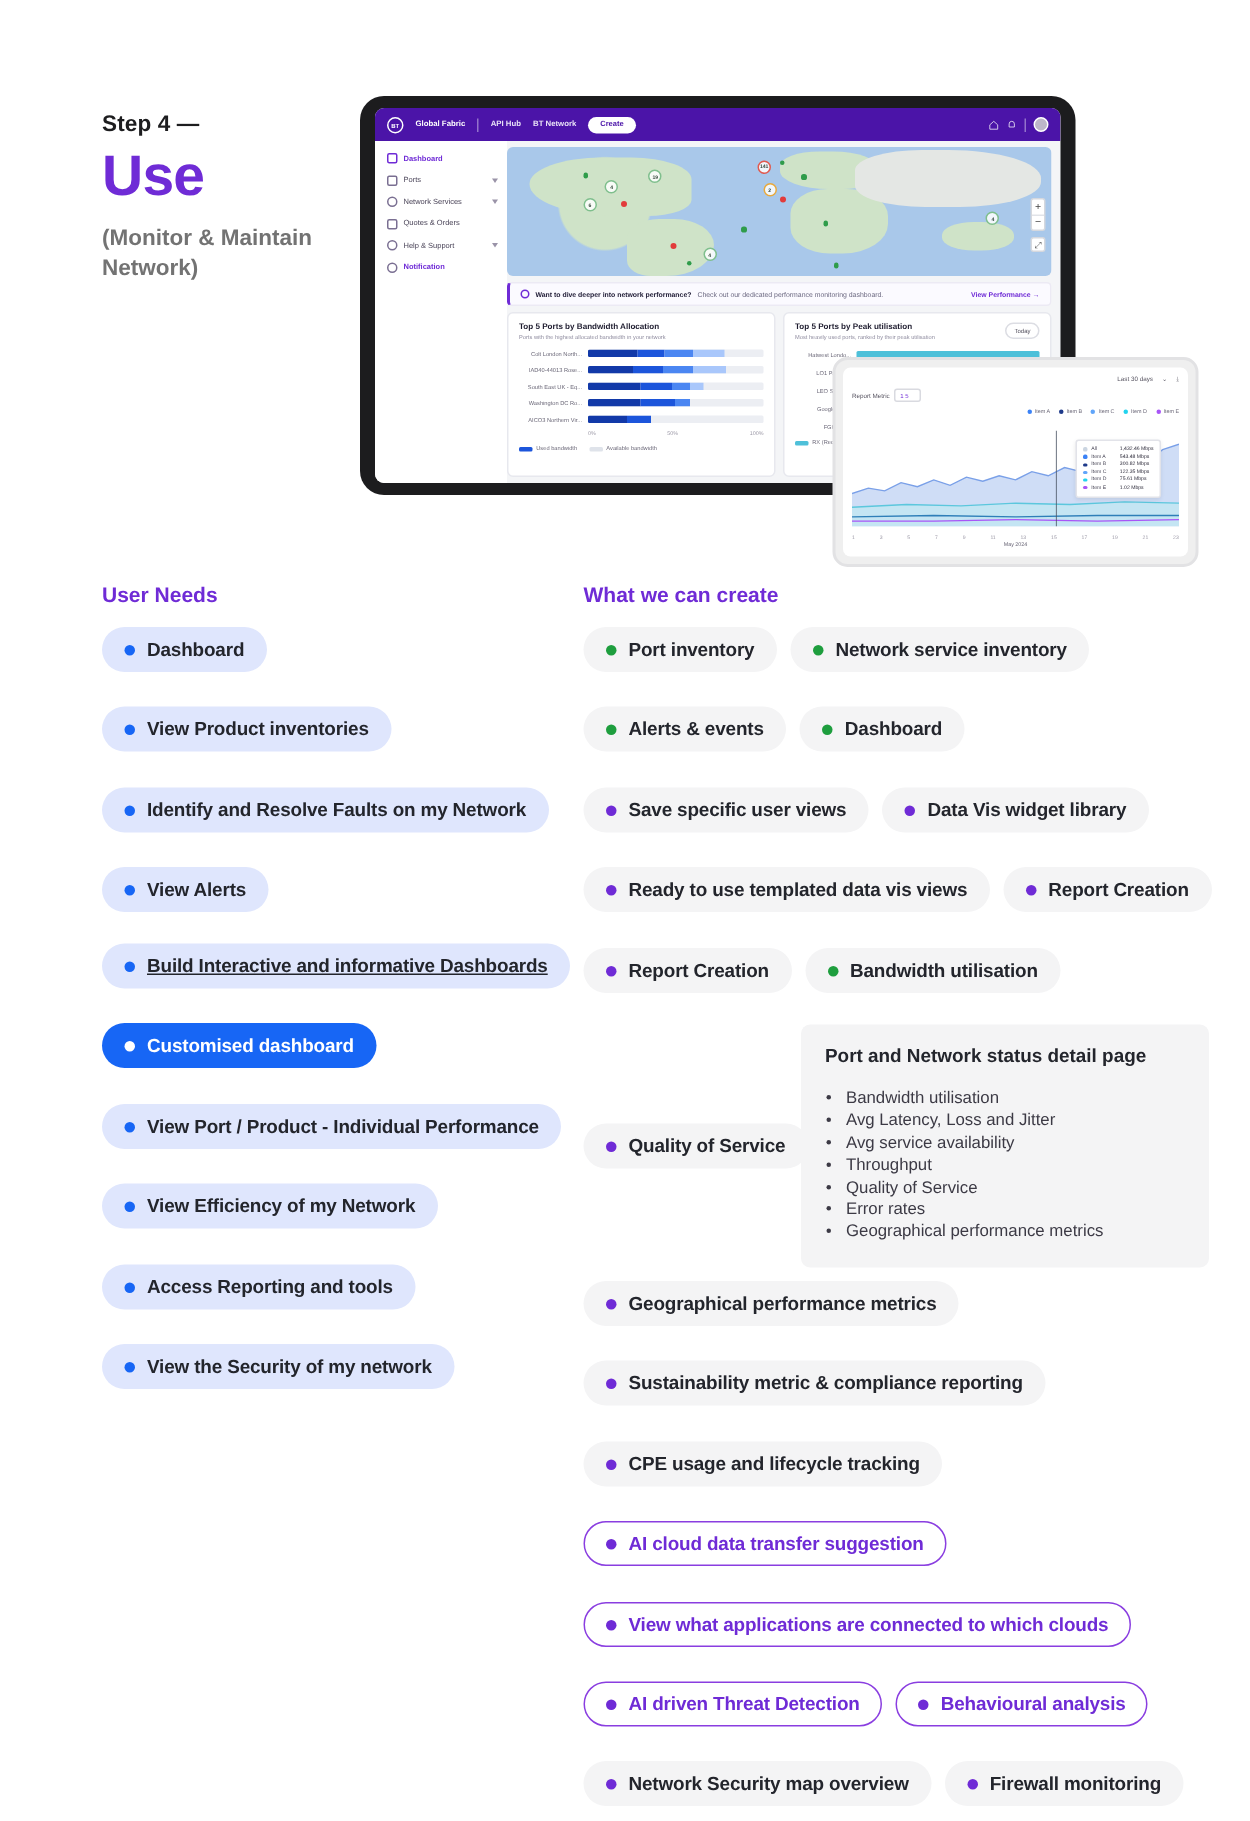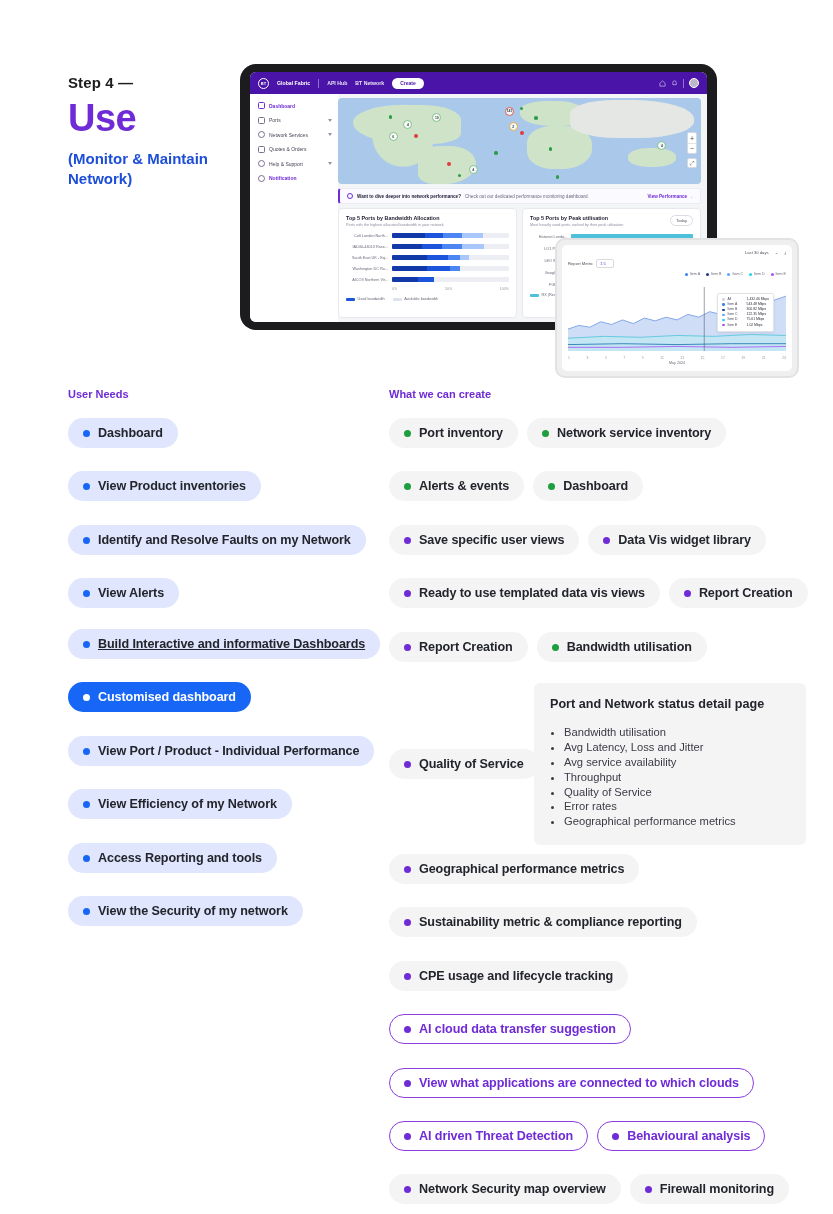--- a/index.html
+++ b/index.html
@@ -10,21 +10,21 @@
     font-family: "Liberation Sans", sans-serif;
     color:#1d1d1f;
     position:relative;
     overflow:hidden;
   }
 
   
   .step-block { position:absolute; left:68px; top:74px; width:190px; }
   .step-label { font-size:15px; font-weight:bold; color:#1d1d1f; letter-spacing:.1px; }
   .step-title { font-size:38px; font-weight:bold; color:#6F2BD6; line-height:1.05; margin-top:8px; letter-spacing:-.5px;}
-  .step-sub { font-size:15px; font-weight:bold; color:#1d4ed8; line-height:1.35; margin-top:10px; }
+  .step-sub { font-size:15px; font-weight:bold; color:#737373; line-height:1.35; margin-top:10px; }
 
   
   .tablet {
     position:absolute; left:240px; top:64px; width:477px; height:266px;
     background:#1c1c1e; border-radius:16px; padding:8px 10px;
   }
   .tablet-screen {
     width:100%; height:100%; background:#f4f5f7; border-radius:6px; overflow:hidden;
     display:flex; flex-direction:column;
   }
@@ -154,21 +154,21 @@
     position:absolute; right:18px; top:48px; background:#fff; border:.6px solid #e2e3e9;
     border-radius:2px; padding:3px 4px; box-shadow:0 1px 3px rgba(0,0,0,.08);
   }
   .tt-row { display:flex; align-items:center; gap:3px; font-size:3.4px; color:#4a4858; line-height:1.5; }
   .tt-row .fl-dot { width:2.5px;height:2.5px; }
   .tt-name { width:16px; }
   .tt-val { color:#2d2b3a; }
 
   
   .col-head {
-    position:absolute; font-size:11px; font-weight:bold; color:#6F2BD6;
+    position:absolute; font-size:14px; font-weight:bold; color:#6F2BD6;
   }
   #uh { left:68px; top:388px; }
   #wh { left:389px; top:388px; }
 
   .chips { position:absolute; }
   #left-col { left:68px; top:418px; width:310px; }
   #right-col { left:389px; top:418px; width:420px; }
 
   .chip-row { display:flex; gap:9px; align-items:flex-start; flex-wrap:nowrap; }
   .chip {

